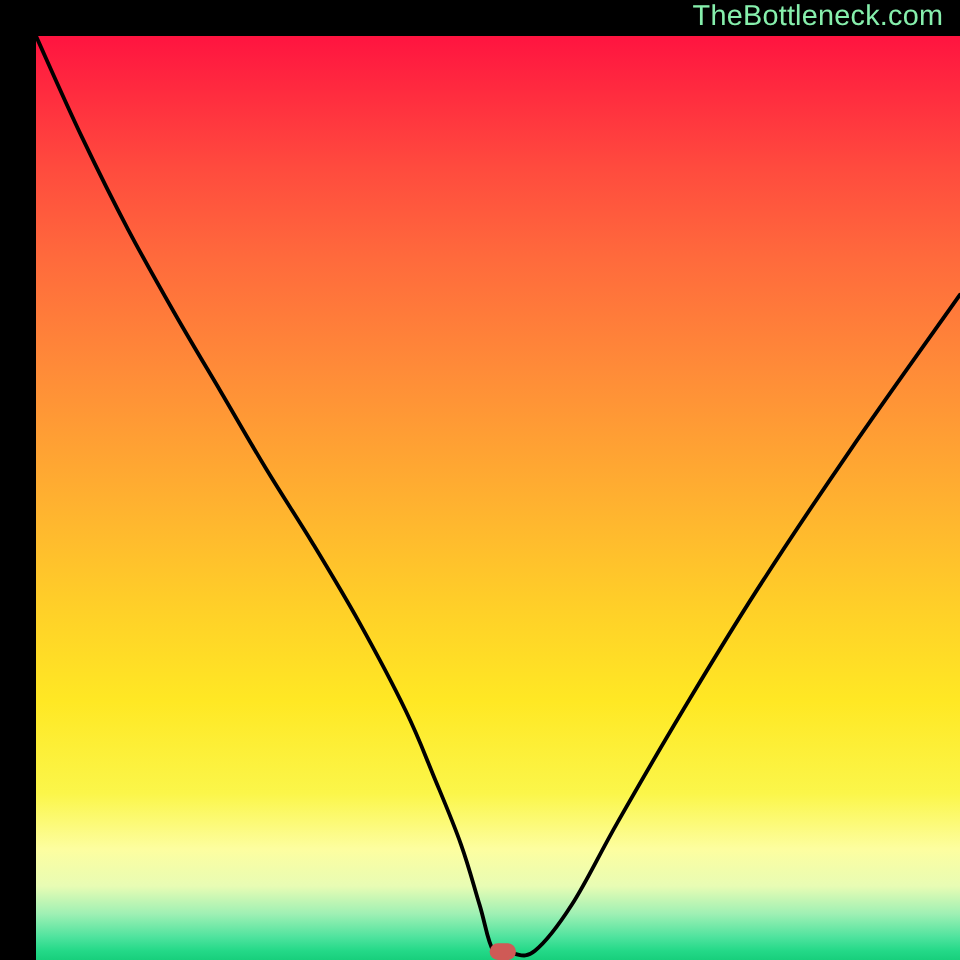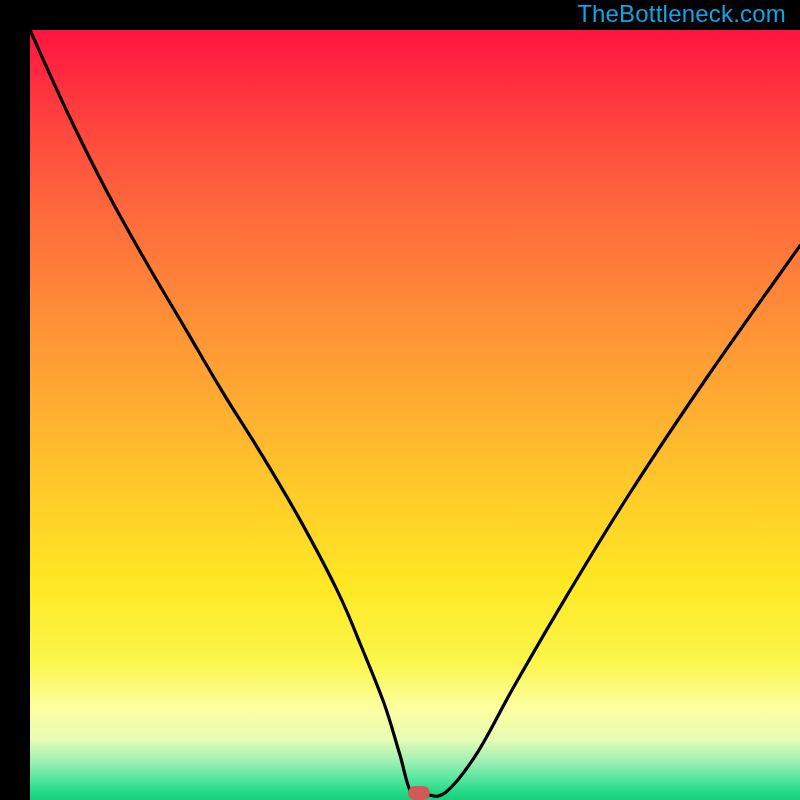--- a/index.html
+++ b/index.html
@@ -50,21 +50,21 @@
       #9ff0b4 95%,
       #4fe39e 97.5%,
       #24d988 99%,
       #18cf7c 100%
     );
   }
   .watermark {
     position: absolute;
     top: 0px;
     right: 14px;
-    color: #0ea5e9;
+    color: #86efac;
     font-size: 24px;
     letter-spacing: 0.2px;
     font-weight: 400;
     user-select: none;
   }
   svg.curve {
     position: absolute;
     left: 0;
     top: 0;
     width: 770px;

